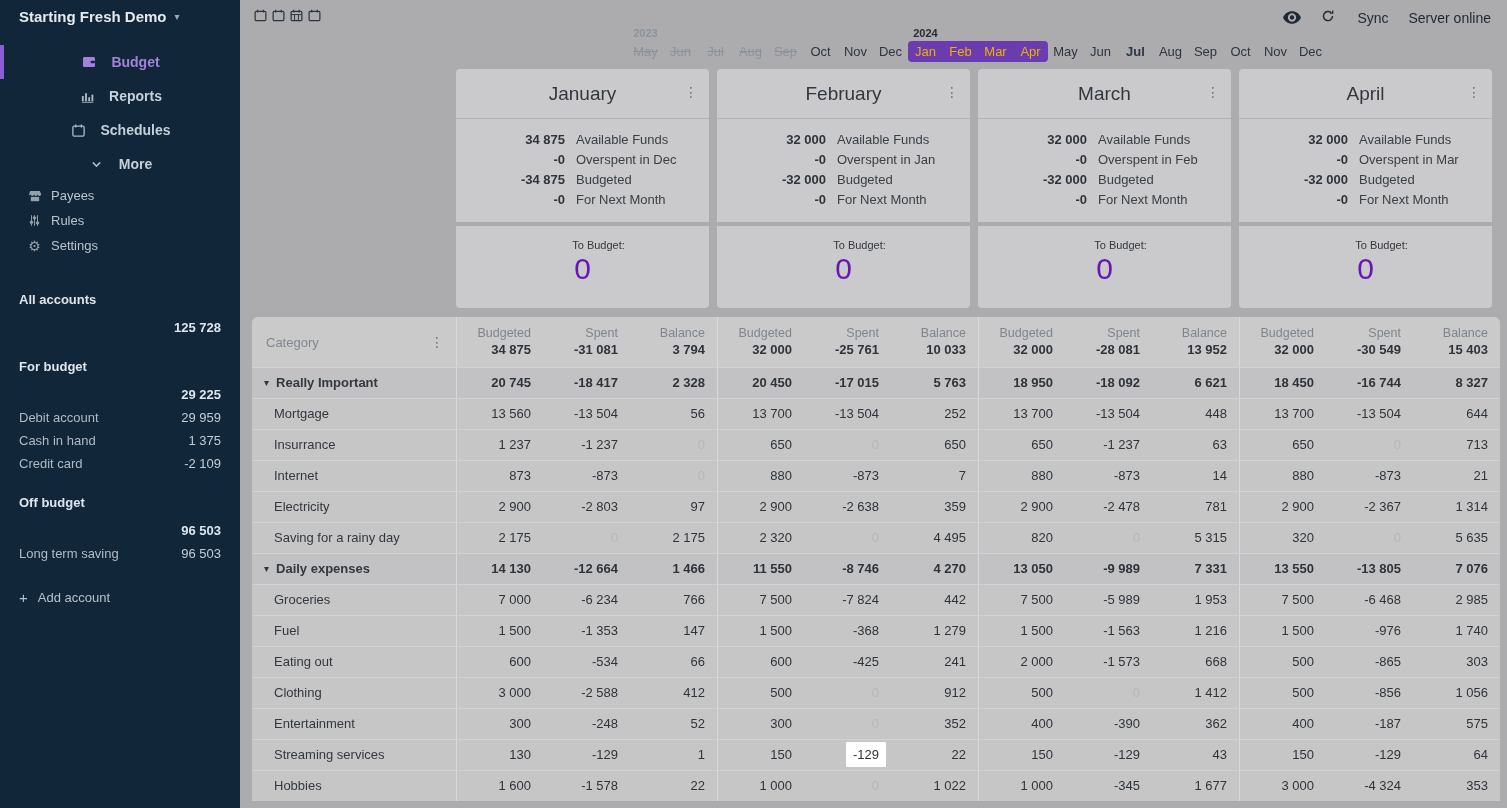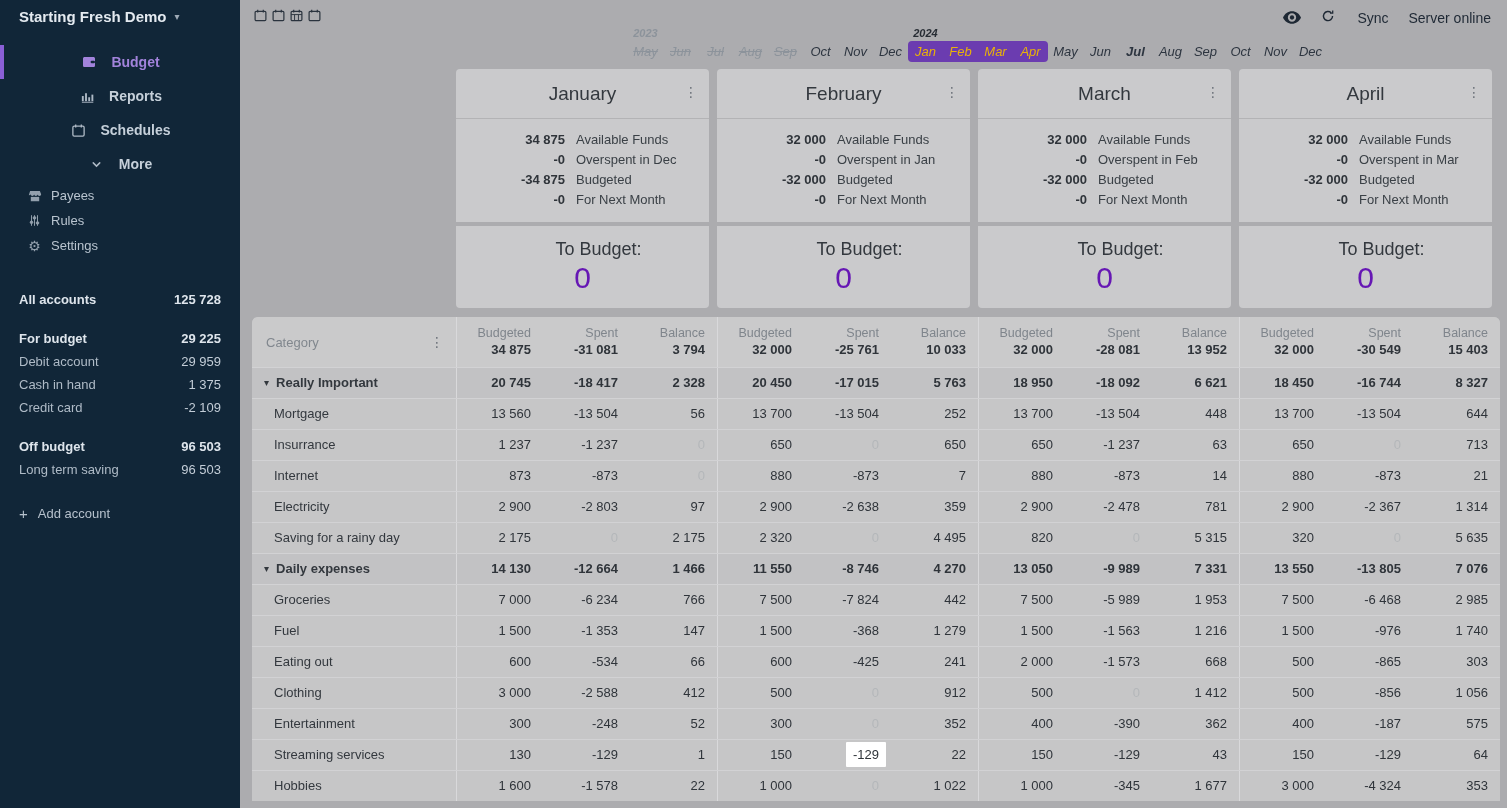--- a/index.html
+++ b/index.html
@@ -22,37 +22,37 @@
   .sb-item.active .icn { color:#A283DB; }
   .sb-subnav { margin-top:2px; }
   .sb-subitem { display:flex; align-items:center; gap:9px; padding:5px 19px 5px 27px;
     font-size:13px; font-weight:400; color:#B9C4CF; cursor:pointer; }
   .sb-subitem .icn { width:15px; display:flex; justify-content:center; color:#93A0AD; font-size:13px; }
   .sb-accounts { margin-top:30px; padding:0 19px; font-size:13px; }
   .acct-row { display:flex; justify-content:space-between; padding:4px 0; cursor:pointer; color:#AFBBC7; }
   .acct-row .a-label { font-weight:400; }
   .acct-row .a-value { color:#C3CDD7; }
   .acct-row.bold .a-label { font-weight:700; color:#DEE5EC; }
-  .acct-row.bold .a-value { font-weight:700; color:#DEE5EC; }
+  .acct-row.bold .a-value { font-weight:700; color:#DEE5EC;margin-top:28px; }
   .acct-gap { height:16px; }
   .sb-add { margin-top:24px; padding:0 19px; display:flex; gap:10px; align-items:center;
     font-size:13px; color:#B6C1CC; cursor:pointer; }
   .sb-add .plus { font-size:15px; }
   
   .main { flex:1; padding-left:12px; position:relative; overflow:hidden; }
   .topbar { height:32px; display:flex; align-items:flex-start; padding:9px 16px 0 2px; }
   .cal-icons { display:flex; gap:5px; color:#2A333E; }
   .cal-icons span { cursor:pointer; display:flex; }
   .topbar-right { margin-left:auto; display:flex; align-items:center; gap:20px;
     color:#1E2834; font-size:14px; }
   .sync-btn { display:flex; align-items:center; gap:22px; cursor:pointer; }
   .eye-btn { cursor:pointer; display:flex; color:#1E2834; }
   .server-btn { cursor:pointer; }
   
-  .timeline { margin-left:376px; display:flex; margin-top:-6px;font-style:italic; }
+  .timeline { margin-left:376px; display:flex; margin-top:-6px; }
   .tl-cell { width:35px; text-align:center; cursor:pointer; }
   .tl-year { height:15px; font-size:11px; font-weight:700; color:#8C939B; line-height:15px; }
   .tl-year.bold { color:#272D34; }
   .tl-month { height:21px; line-height:21px; font-size:13px; color:#2D3540; }
   .tl-month.past { color:#8C939B; text-decoration:line-through; }
   .tl-month.selected { background:#6B3CB0; color:#eab308; }
   .tl-month.sel-first { border-radius:4px 0 0 4px; }
   .tl-month.sel-last { border-radius:0 4px 4px 0; }
   .tl-month.current { font-weight:700; }
   
@@ -63,21 +63,21 @@
     border-radius:4px 4px 0 0; }
   .card-title { font-size:19px; font-weight:500; color:#33383E; }
   .dots { color:#6E747B; font-size:14px; cursor:pointer; }
   .card-dots { position:absolute; right:11px; top:15px; }
   .card-summary { background:#CACACC; padding:11px 26px 12px 0; }
   .sum-row { display:flex; font-size:13px; line-height:20px; }
   .sum-val { width:120px; text-align:right; font-weight:700; color:#2F343A; padding-right:11px; }
   .sum-label { color:#3A4046; }
   .card-tobudget { background:#CACACC; margin-top:4px; flex:1; text-align:center;
     padding-top:13px; border-radius:0 0 4px 4px; }
-  .tb-label { font-size:18px; color:#33383E;margin-left:32px; }
+  .tb-label { font-size:11px; color:#33383E;margin-left:32px; }
   .tb-value { font-size:30px; color:#6617B4; margin-top:1px; cursor:pointer; display:inline-block; }
   
   .btable { margin-top:9px; width:1248px; background:#C6C6C7; border-radius:6px 6px 0 0; overflow:hidden; }
   .thead { display:flex; height:50px; background:#CACACB; }
   .th-category { width:204px; display:flex; align-items:center; justify-content:space-between;
     padding:0 12px 0 14px; color:#81878E; font-size:13px; }
   .th-cell { width:87px; text-align:right; padding:8px 12px 0 0; }
   .th-label { font-size:12.5px; color:#7F858C; line-height:16px; }
   .th-total { font-size:13px; font-weight:700; color:#2F343A; line-height:18px; }
   .msep { border-left:1px solid #D9D9DB; }

